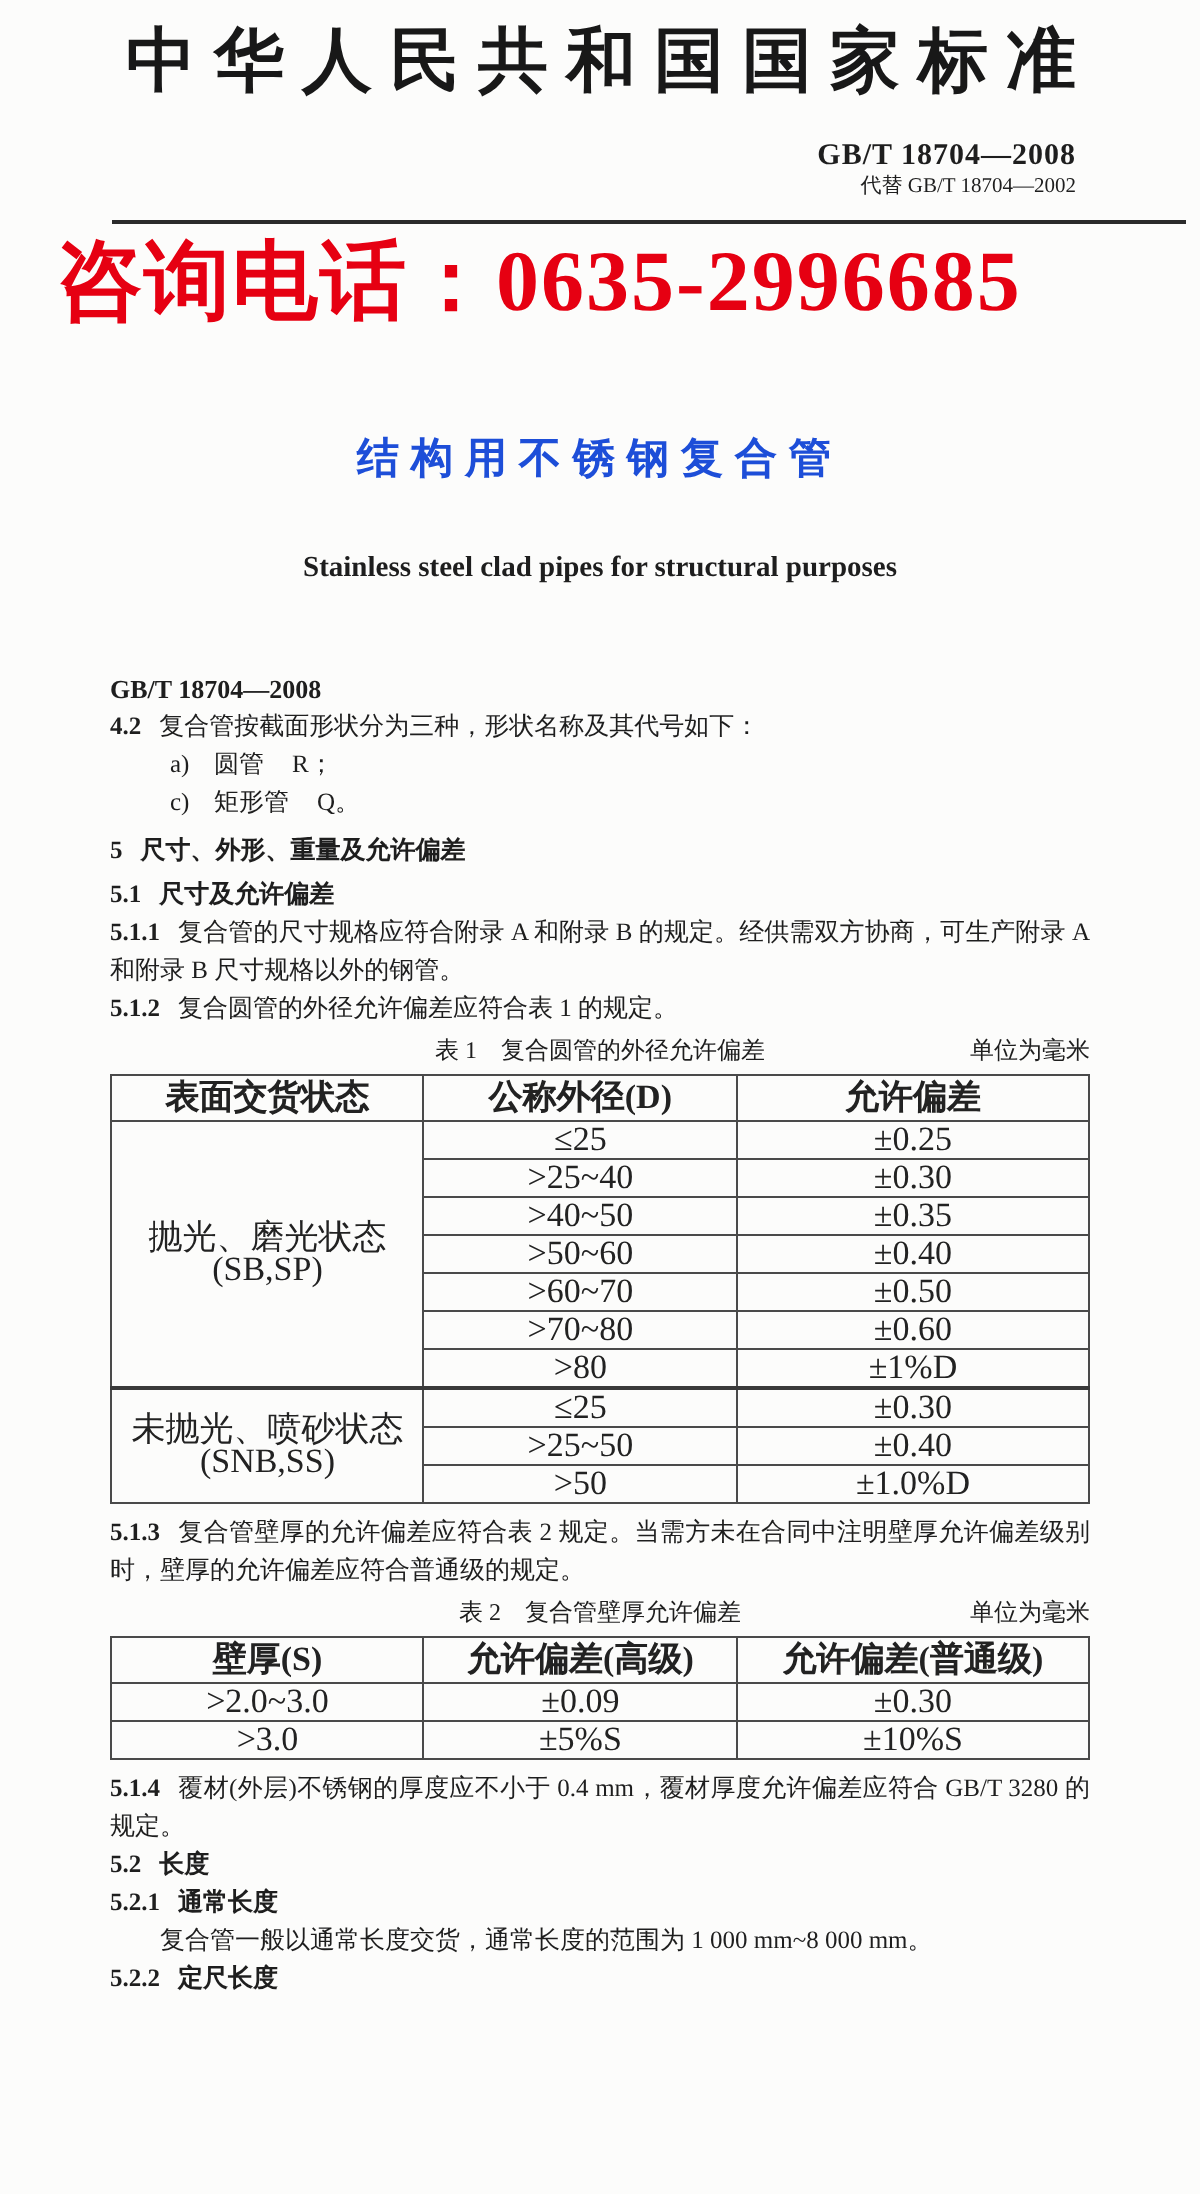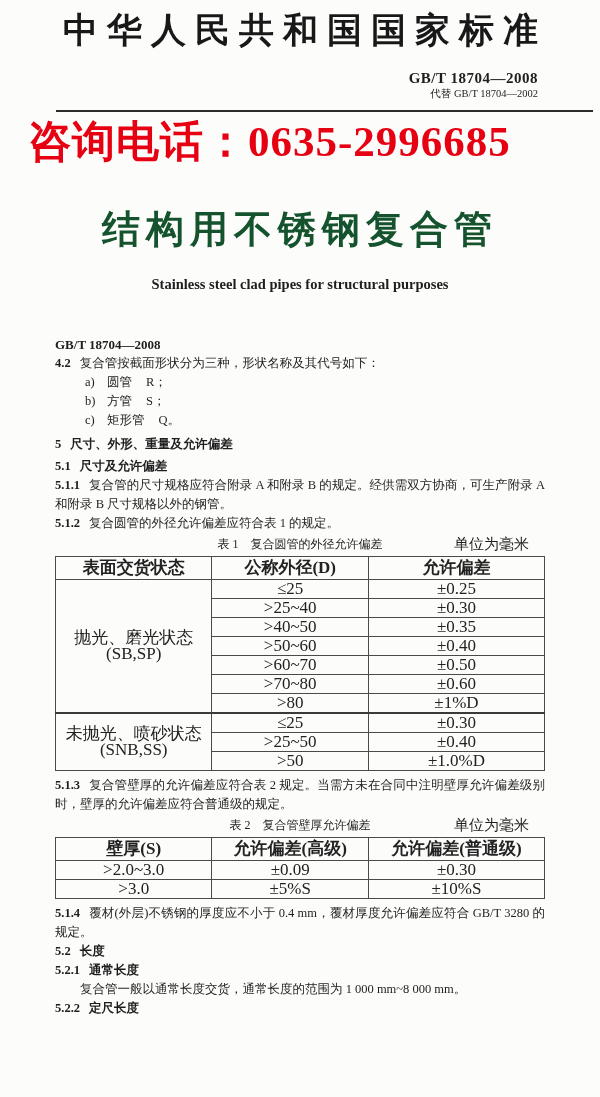--- a/index.html
+++ b/index.html
@@ -17,41 +17,41 @@
   .std-block { margin:20px 62px 0 0; text-align:right; line-height:1.2; }
   .std-no { font-size:15px; font-weight:bold; letter-spacing:0.5px; }
   .std-replaces { font-size:10.5px; margin-top:1px; }
   .head-rule { height:2px; background:#2b2b2b; margin:9px 7px 0 56px; }
   .hotline {
     margin:3px 0 0 28px; color:#e60012; font-weight:bold;
     font-size:43px; line-height:54px; letter-spacing:1px; white-space:nowrap;
   }
   
   .doc-title {
-    margin-top:40px; text-align:center; font-size:38px; font-weight:bold;
-    letter-spacing:6px; line-height:40px; color:#14532d;
+    margin-top:40px; text-align:center; font-size:21px; font-weight:bold;
+    letter-spacing:6px; line-height:40px; color:#1d4ed8;
   }
   .doc-title-en { margin-top:26px; text-align:center; font-size:14.5px; font-weight:bold; line-height:18px; }
   
   .content { margin:0 55px; font-size:12.5px; line-height:19px; }
   .running-head { margin-top:42px; font-weight:bold; font-size:13px; }
   .abc-list { margin-top:6px; }
   .abc-list .row { padding-left:30px; }
   .abc-list .marker { display:inline-block; width:22px; }
   .abc-list .code { margin-left:14px; }
   .clause { text-align:justify; }
   .num { font-weight:bold; margin-right:9px; }
   .heading { font-weight:bold; }
   .h-gap { margin-top:5px; }
   .s-gap { margin-top:3px; }
   .indent { text-indent:2em; }
   
   .caption-row { position:relative; margin-top:3px; text-align:center; font-size:12px; line-height:17px; }
   .caption-row .caption { font-weight:normal; }
-  .caption-row .unit { position:absolute; right:16px; bottom:0; font-size:15px; }
+  .caption-row .unit { position:absolute; right:0; bottom:0; font-size:12px; }
   table.std { width:100%; border-collapse:collapse; margin-top:3px; font-size:17px; color:#222; }
   table.std th, table.std td {
     border:1px solid #4a4a4a; text-align:center; padding:1px 3px; line-height:15px;
   }
   table.std { border:1.5px solid #333; }
   table.std th { font-weight:bold; height:20px; }
   table.std td { height:16px; }
   .group-cell div { line-height:16px; }
   tr.group-split td { border-top:2px solid #3a3a3a; }
 </style>
@@ -78,23 +78,20 @@
 
 
     <div class="clause">
       <span class="num">4.2</span><span>复合管按截面形状分为三种，形状名称及其代号如下：</span>
     </div>
     <div class="abc-list" style="margin-top:0">
       <div class="row">
         <span class="marker">a)</span><span>圆管</span><span class="code">R；</span>
       </div>
       <div class="row">
-        <span class="marker">b)</span><span>方管</span><span class="code">S；</span>
-      </div>
-      <div class="row">
         <span class="marker">c)</span><span>矩形管</span><span class="code">Q。</span>
       </div>
     </div>
 
     <div class="heading h-gap">
       <span class="num">5</span><span>尺寸、外形、重量及允许偏差</span>
     </div>
     <div class="heading s-gap">
       <span class="num">5.1</span><span>尺寸及允许偏差</span>
     </div>

